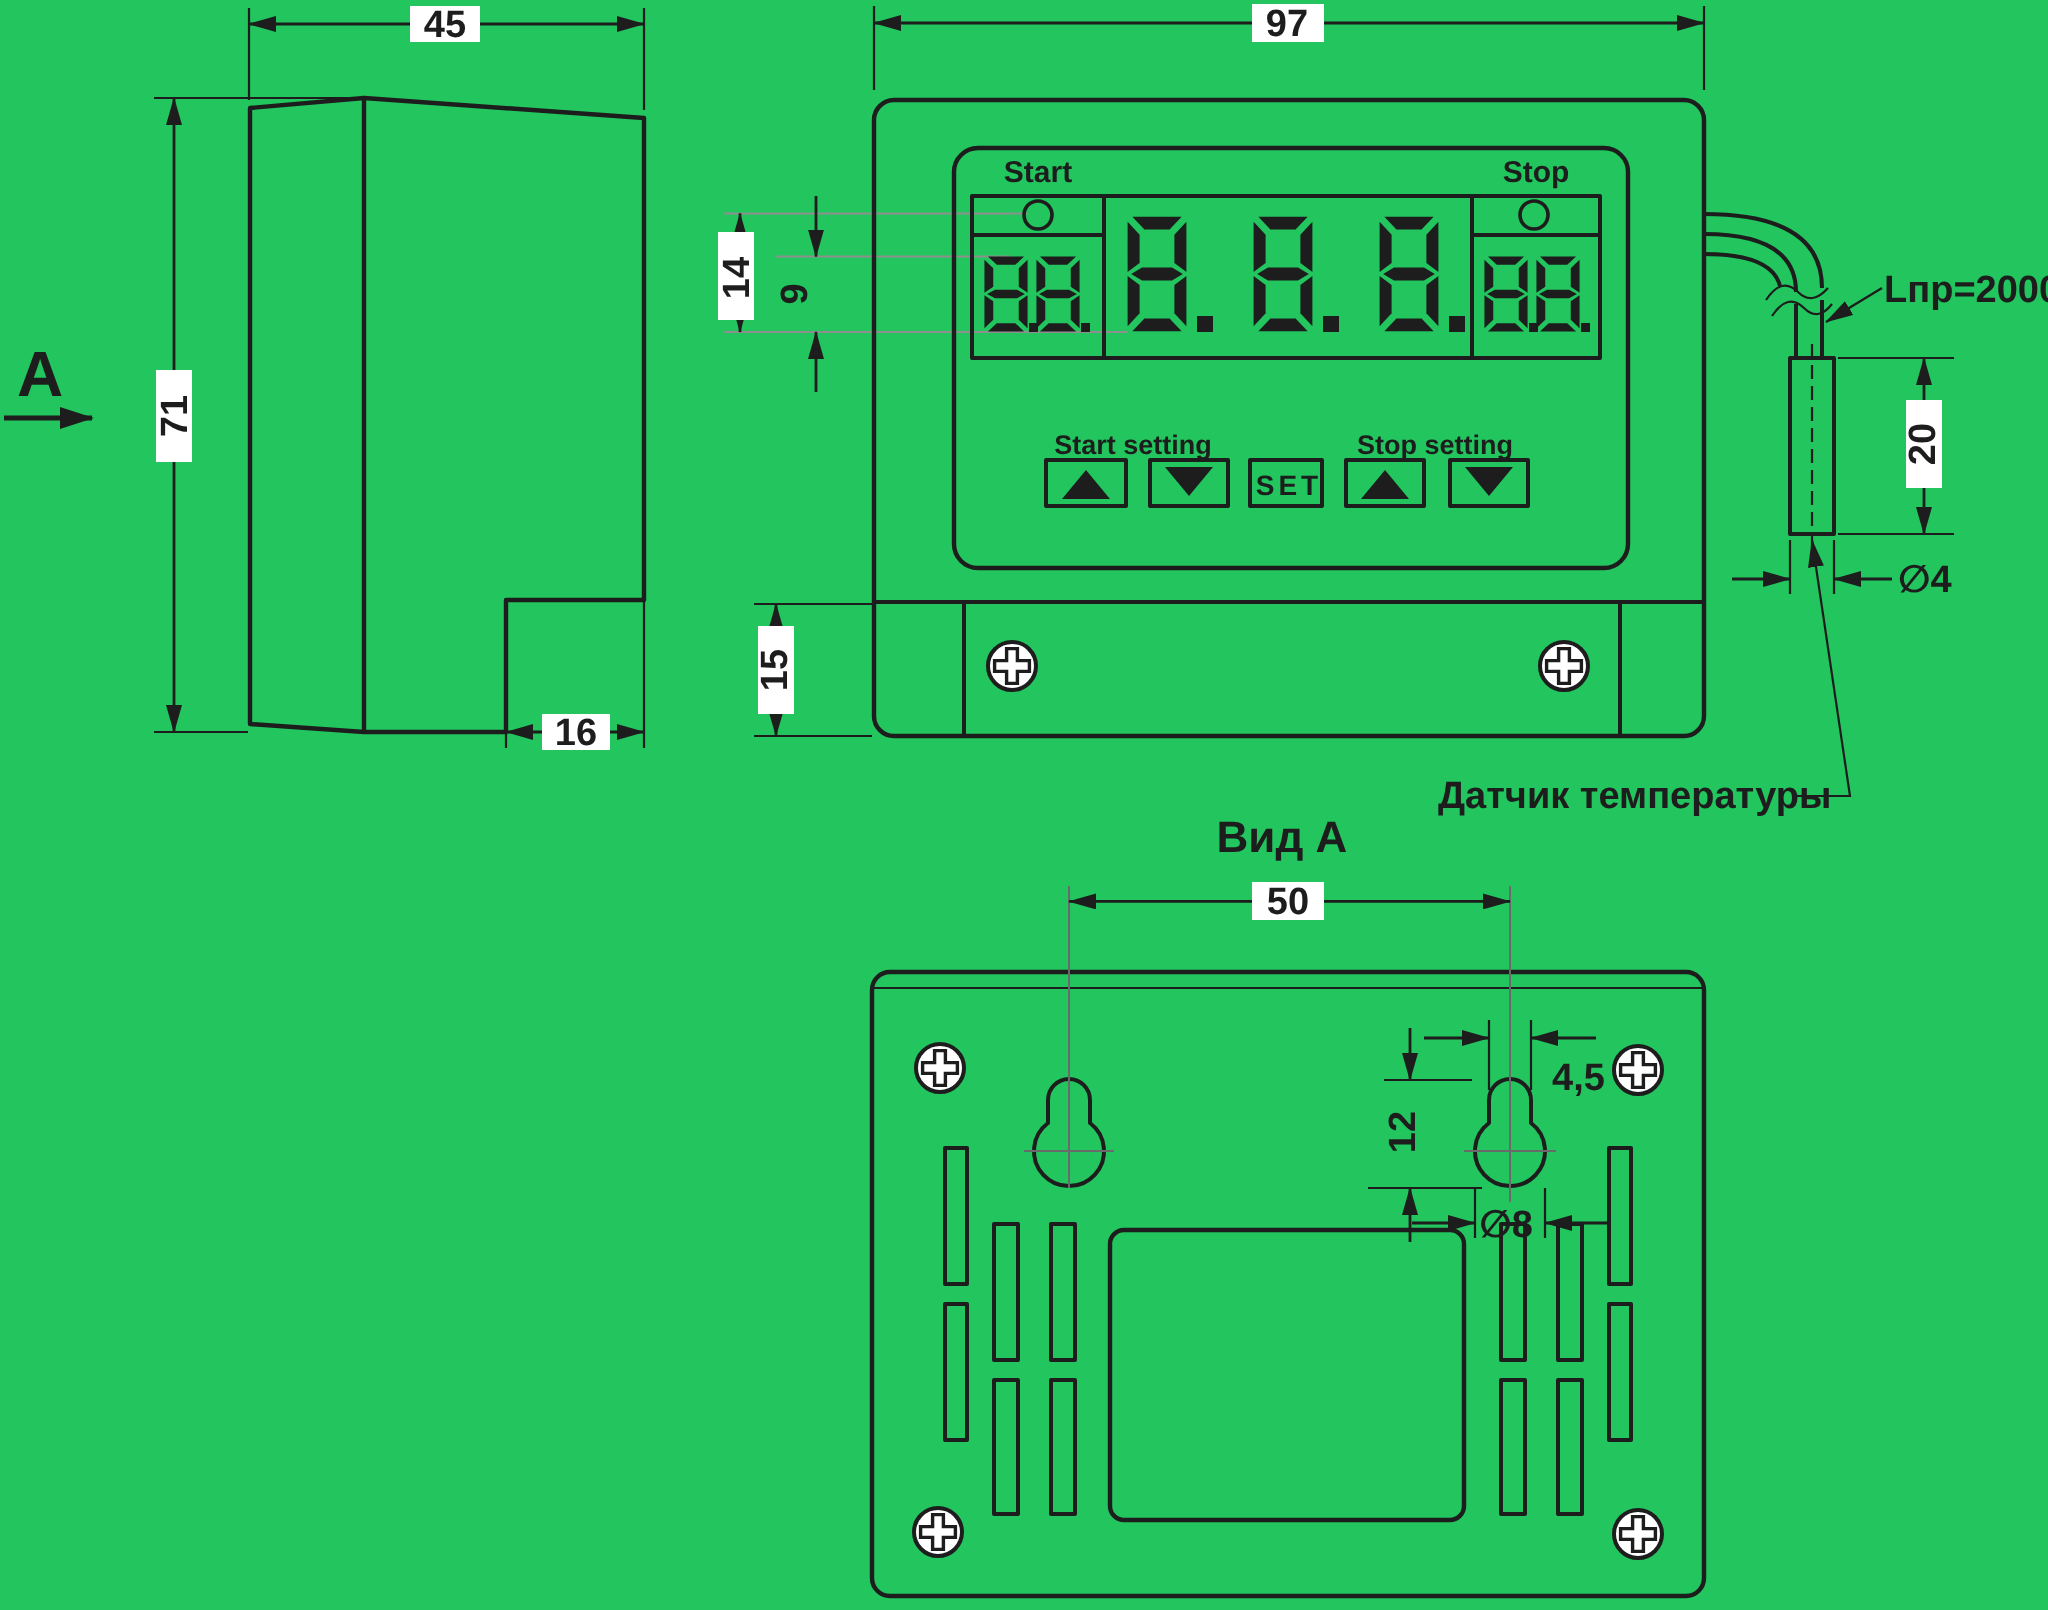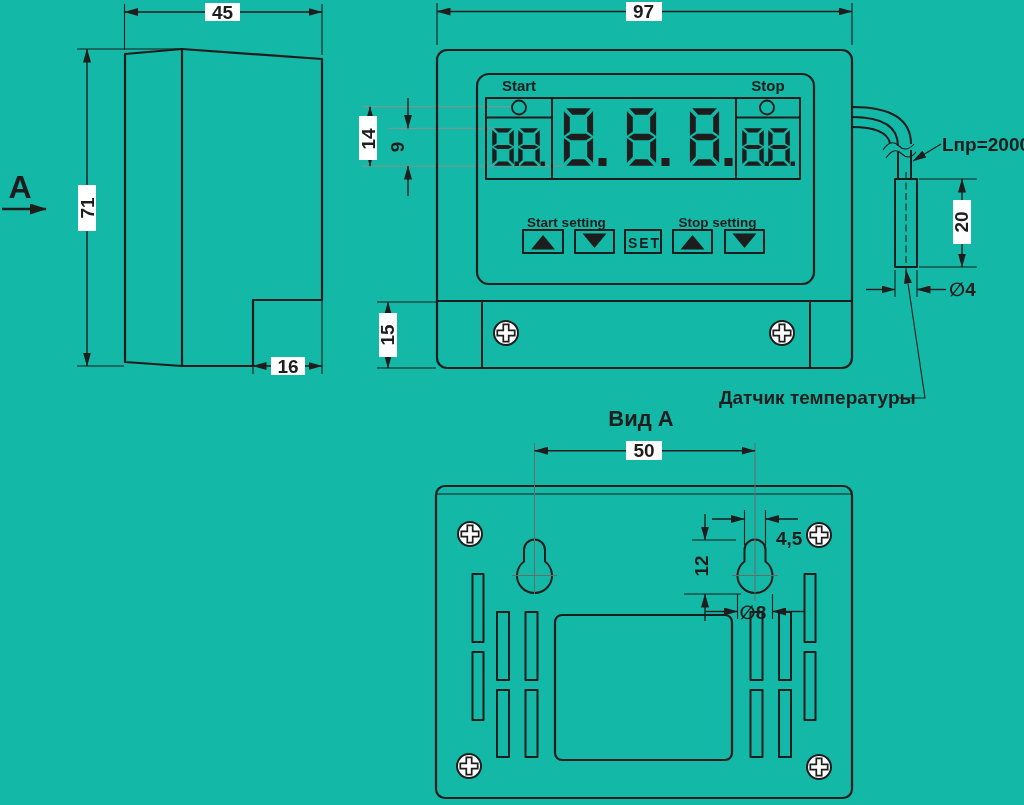--- a/index.html
+++ b/index.html
@@ -1,16 +1,16 @@
 <!DOCTYPE html>
 <html><head>
 <meta charset="utf-8">
 <style>
   html,body{margin:0;padding:0;background:#ffffff;}
-  .stage{position:relative;width:1024px;height:805px;background:#14b8a6;overflow:hidden;}
+  .stage{position:relative;width:1024px;height:805px;background:#22c55e;overflow:hidden;}
   svg{display:block;}
   text{fill:#1d1d1d;font-family:"Liberation Sans","DejaVu Sans",sans-serif;font-weight:bold;}
   .t19{font-size:19px;}
   .t15{font-size:15px;}
   .t13{font-size:13.5px;}
   .tset{font-size:14px;letter-spacing:2px;}
   .t22{font-size:22px;}
   .t32{font-size:32px;}
   .o2{fill:none;stroke:#1d1d1d;stroke-width:2.2;stroke-linejoin:round;}
   .o{fill:none;stroke:#1d1d1d;stroke-width:2;stroke-linejoin:round;}

